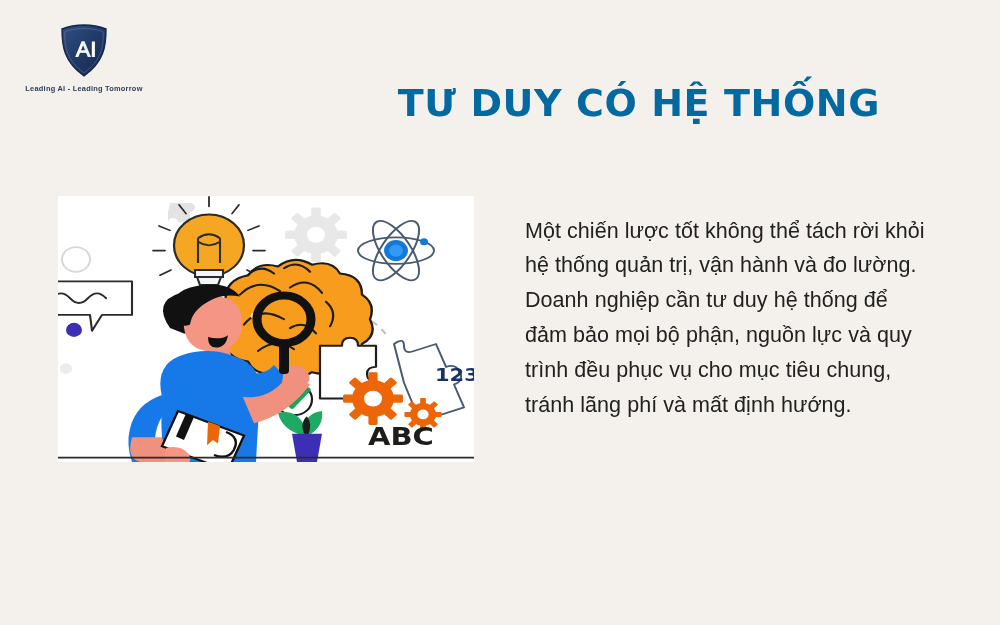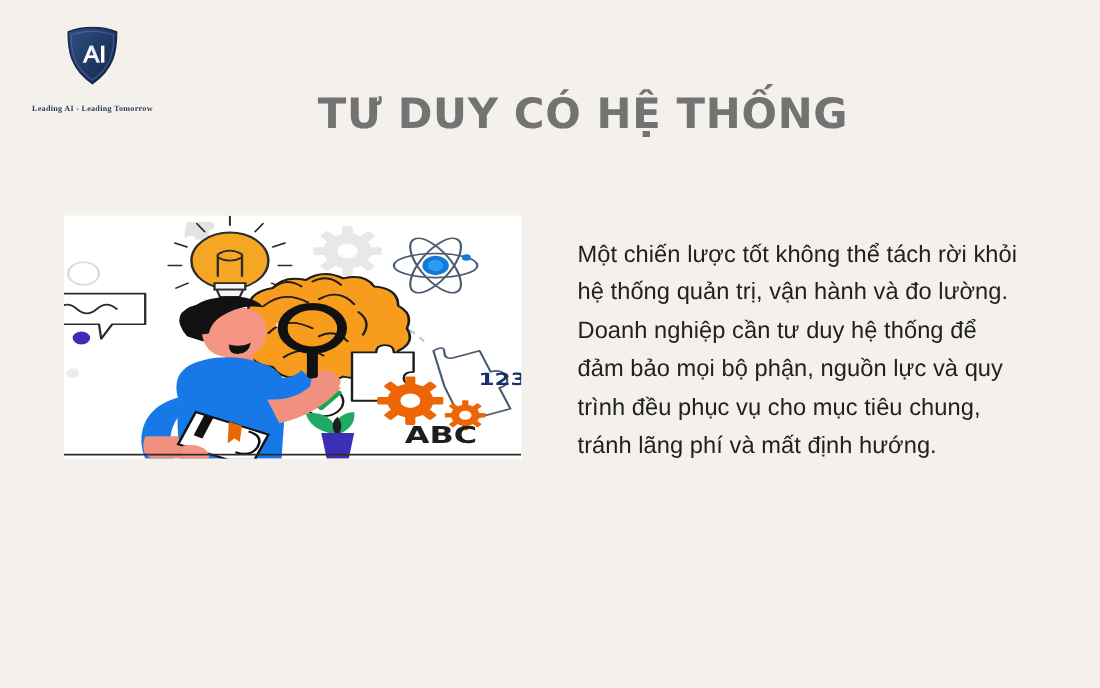--- a/index.html
+++ b/index.html
@@ -33,49 +33,48 @@
   .wordmark {
     margin-top: 4px;
     font-size: 21px;
     letter-spacing: 2.4px;
     font-weight: 600;
     color: #2a3b5e;
     line-height: 1;
     font-family: "DejaVu Sans", sans-serif;
   }
   .tagline {
-    margin-top: 17px;
+    margin-top: 7px;
     font-size: 7.4px;
     font-weight: bold;
     letter-spacing: 0.25px;
     color: #2f3c55;
     line-height: 1;
     white-space: nowrap;
-    font-family: Liberation Serif, serif;
   }
 
   
   .page-title {
     position: absolute;
     left: 180px; top: 57px;
     width: 700px;
-    text-align: center;
+    text-align: right;
     font-size: 38px;
     font-weight: bold;
     letter-spacing: 0.6px;
-    color: #737373;
+    color: #0369a1;
     line-height: 1.15;
     font-family: "DejaVu Sans", sans-serif;
   }
 
   
   .illustration {
     position: absolute;
     left: 58px; top: 196px;
-    width: 416px; height: 221px;
+    width: 416px; height: 266px;
     background: #ffffff;
     overflow: hidden;
   }
   .illustration svg { display: block; width: 100%; height: 100%; }
 
   
   .body-copy {
     position: absolute;
     left: 525px; top: 192px;
     width: 400px;

